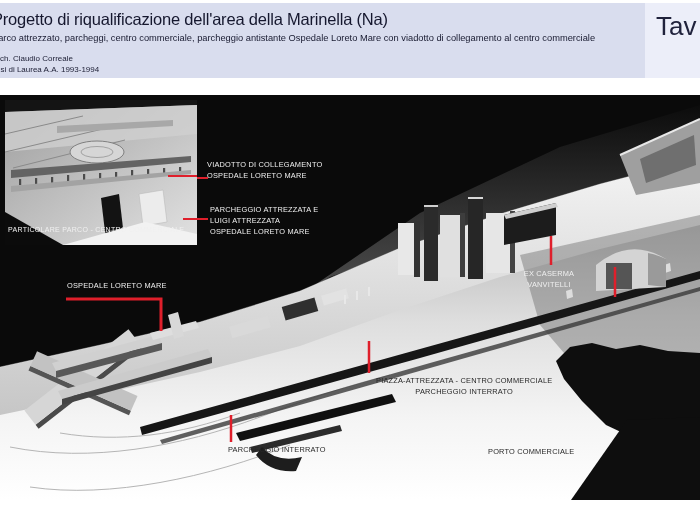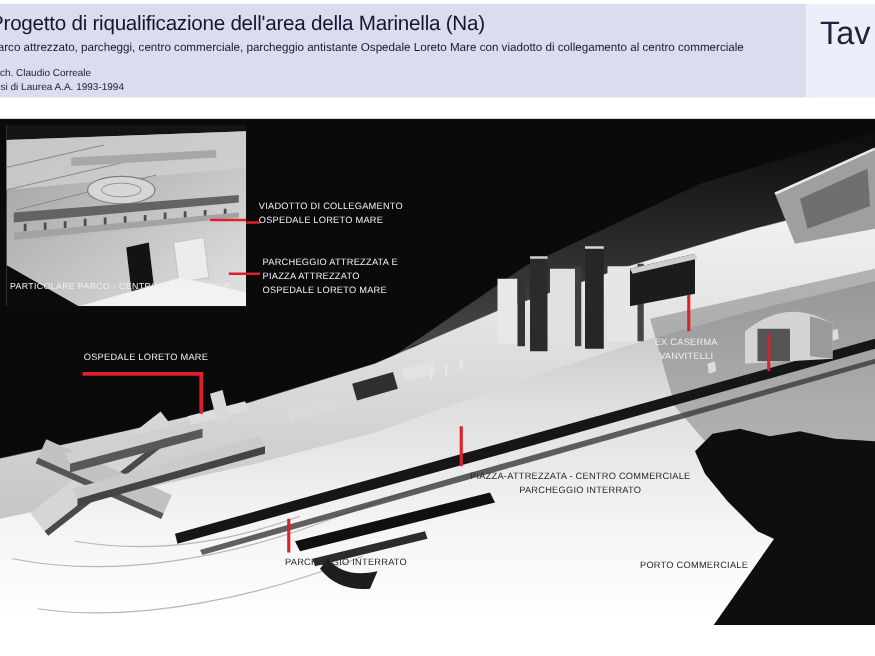--- a/index.html
+++ b/index.html
@@ -8,21 +8,21 @@
   
   .header{position:absolute;left:0;top:3px;width:645px;height:75px;background:#d9ddee;overflow:hidden;}
   .header .title{position:absolute;left:-8px;top:7px;font-size:16.5px;letter-spacing:-.2px;
                  color:#15172e;white-space:nowrap;}
   .header .subtitle{position:absolute;left:-8px;top:30px;font-size:9.3px;color:#181a30;white-space:nowrap;}
   .header .credit1{position:absolute;left:-8px;top:51px;font-size:8px;color:#1b1d33;white-space:nowrap;}
   .header .credit2{position:absolute;left:-8px;top:62px;font-size:8px;color:#1b1d33;white-space:nowrap;}
   .plate{position:absolute;left:645px;top:3px;width:55px;height:75px;background:#eceef9;overflow:hidden;}
   .plate .tav{position:absolute;left:11px;top:8px;font-size:26px;color:#20223c;white-space:nowrap;}
   
-  .photo{position:absolute;left:0;top:95px;width:700px;height:405px;background:#737373;overflow:hidden;}
+  .photo{position:absolute;left:0;top:95px;width:700px;height:405px;background:#ec4899;overflow:hidden;}
   .photo svg.main{position:absolute;left:0;top:0;}
   .inset{position:absolute;left:5px;top:5px;width:192px;height:145px;overflow:hidden;}
   .inset svg{position:absolute;left:0;top:0;}
   .inset .caption{position:absolute;left:3px;top:126px;font-size:7px;letter-spacing:.3px;
                   color:#f0f0f0;white-space:nowrap;}
   
   .lbl{position:absolute;font-size:7.4px;line-height:11px;letter-spacing:.2px;white-space:nowrap;}
   .lbl.light{color:#efefef;}
   .lbl.dark{color:#272727;}
   .lbl.centered{text-align:center;width:58px;}
@@ -207,21 +207,21 @@
       <div class="caption">PARTICOLARE PARCO - CENTRO COMMERCIALE</div>
     </div>
 
     <div class="lbl light" style="left:207px;top:64px;">
       <div>VIADOTTO DI COLLEGAMENTO</div>
       <div>OSPEDALE LORETO MARE</div>
     </div>
 
     <div class="lbl light" style="left:210px;top:109px;">
       <div>PARCHEGGIO ATTREZZATA E</div>
-      <div>PIAZZA ATTREZZATO</div>
+      <div>LUIGI ATTREZZATA</div>
       <div>OSPEDALE LORETO MARE</div>
     </div>
 
     <div class="lbl light" style="left:67px;top:185px;">
       <div>OSPEDALE LORETO MARE</div>
     </div>
 
     <div class="lbl light centered" style="left:520px;top:173px;">
       <div>EX CASERMA</div>
       <div>VANVITELLI</div>
@@ -230,18 +230,18 @@
 
     <div class="lbl dark" style="left:376px;top:280px;text-align:center;">
       <div>PIAZZA-ATTREZZATA - CENTRO COMMERCIALE</div>
       <div>PARCHEGGIO INTERRATO</div>
     </div>
 
     <div class="lbl dark" style="left:228px;top:349px;">
       <div>PARCHEGGIO INTERRATO</div>
     </div>
 
-    <div class="lbl dark" style="left:512px;top:351px;">
+    <div class="lbl dark" style="left:488px;top:351px;">
       <div>PORTO COMMERCIALE</div>
     </div>
   </div>
 
 </div>
 
 </body></html>

